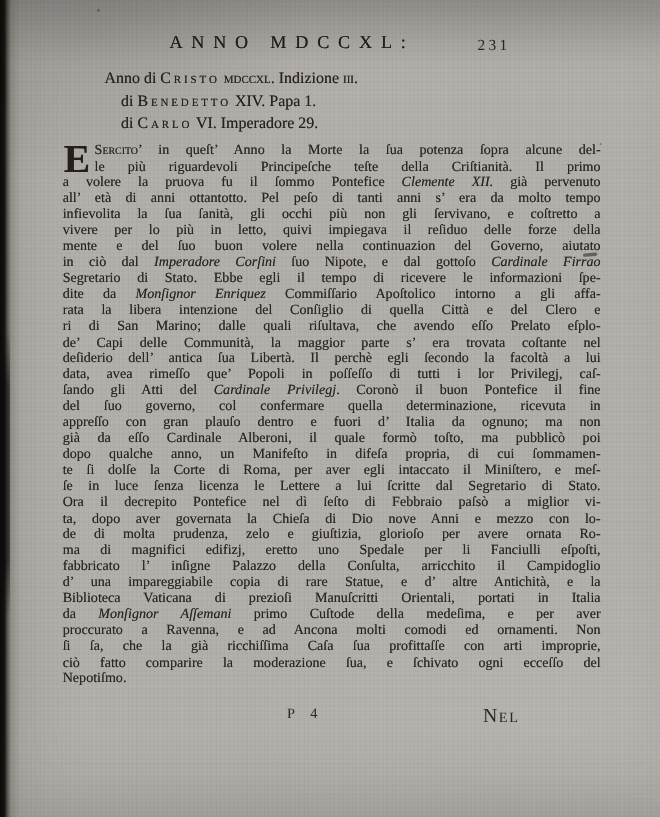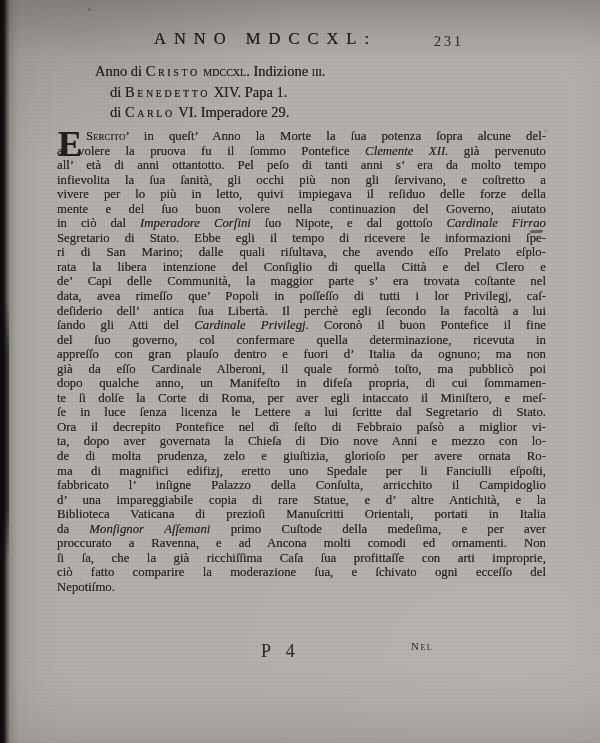--- a/index.html
+++ b/index.html
@@ -58,25 +58,25 @@
   }
   .bline{
     height:14.55px;
     text-align:justify;
     text-align-last:justify;
   }
   .bline.ind{padding-left:29px;}
   .bline.plain{text-align-last:left;}
   .sig{
     position:absolute;left:261px;top:641px;
-    font-size:18px;word-spacing:11px;color:#2a2622;
+    font-size:13px;word-spacing:11px;color:#2a2622;
   }
   .catch{
-    position:absolute;left:411px;top:640px;
-    font-size:11px;font-variant:small-caps;letter-spacing:1.5px;color:#2a2622;
+    position:absolute;left:439px;top:640px;
+    font-size:18px;font-variant:small-caps;letter-spacing:1.5px;color:#2a2622;
   }
   .smudge{
     position:absolute;left:530px;top:230px;width:13px;height:3px;
     background:#4a453f;opacity:0.75;transform:rotate(-4deg);border-radius:2px;
   }
   .speck{position:absolute;width:3px;height:3px;border-radius:50%;background:#57524b;opacity:.6;}
 </style>
 </head>
 <body>
 
@@ -90,32 +90,34 @@
   <div class="heading">
       <div class="hline"><span>Anno di </span><span class="sc sp">Cristo</span><span> </span><span class="sc">mdccxl.</span><span> Indizione </span><span class="sc">iii.</span></div>
       <div class="hline"><span>di </span><span class="sc sp">Benedetto</span><span> XIV. Papa 1.</span></div>
       <div class="hline"><span>di </span><span class="sc sp">Carlo</span><span> VI. Imperadore 29.</span></div>
     </div>
 
   <div class="bodytext">
     <span class="dropcap">E</span>
     <div>
         <div class="bline ind"><span class="sc">Sercito’ </span><span>in queſt’ Anno la Morte la ſua potenza ſopra alcune del-</span></div>
+        <div class="bline ind"><span>le più riguardevoli Principeſche teſte della Criſtianità. Il primo</span></div>
         <div class="bline"><span>a volere la pruova fu il ſommo Pontefice </span><span class="it">Clemente XII.</span><span> già pervenuto</span></div>
         <div class="bline"><span>all’ età di anni ottantotto. Pel peſo di tanti anni s’ era da molto tempo</span></div>
         <div class="bline"><span>infievolita la ſua ſanità, gli occhi più non gli ſervivano, e coſtretto a</span></div>
         <div class="bline"><span>vivere per lo più in letto, quivi impiegava il reſiduo delle forze della</span></div>
         <div class="bline"><span>mente e del ſuo buon volere nella continuazion del Governo, aiutato</span></div>
         <div class="bline"><span>in ciò dal </span><span class="it">Imperadore Corſini</span><span> ſuo Nipote, e dal gottoſo </span><span class="it">Cardinale Firrao</span></div>
         <div class="bline"><span>Segretario di Stato. Ebbe egli il tempo di ricevere le informazioni ſpe-</span></div>
+        <div class="bline"><span>dite da </span><span class="it">Monſignor Enriquez</span><span> Commiſſario Apoſtolico intorno a gli affa-</span></div>
+        <div class="bline"><span>rata la libera intenzione del Conſiglio di quella Città e del Clero e</span></div>
         <div class="bline"><span>ri di San Marino; dalle quali riſultava, che avendo eſſo Prelato eſplo-</span></div>
-        <div class="bline"><span>rata la libera intenzione del Conſiglio di quella Città e del Clero e</span></div>
         <div class="bline"><span>de’ Capi delle Communità, la maggior parte s’ era trovata coſtante nel</span></div>
+        <div class="bline"><span>deſiderio dell’ antica ſua Libertà. Il perchè egli ſecondo la facoltà a lui</span></div>
         <div class="bline"><span>data, avea rimeſſo que’ Popoli in poſſeſſo di tutti i lor Privilegj, caſ-</span></div>
-        <div class="bline"><span>deſiderio dell’ antica ſua Libertà. Il perchè egli ſecondo la facoltà a lui</span></div>
         <div class="bline"><span>ſando gli Atti del </span><span class="it">Cardinale Privilegj</span><span>. Coronò il buon Pontefice il fine</span></div>
         <div class="bline"><span>del ſuo governo, col confermare quella determinazione, ricevuta in</span></div>
         <div class="bline"><span>appreſſo con gran plauſo dentro e fuori d’ Italia da ognuno; ma non</span></div>
         <div class="bline"><span>già da eſſo Cardinale Alberoni, il quale formò toſto, ma pubblicò poi</span></div>
         <div class="bline"><span>dopo qualche anno, un Manifeſto in difeſa propria, di cui ſommamen-</span></div>
         <div class="bline"><span>te ſi dolſe la Corte di Roma, per aver egli intaccato il Miniſtero, e meſ-</span></div>
         <div class="bline"><span>ſe in luce ſenza licenza le Lettere a lui ſcritte dal Segretario di Stato.</span></div>
         <div class="bline"><span>Ora il decrepito Pontefice nel dì ſeſto di Febbraio paſsò a miglior vi-</span></div>
         <div class="bline"><span>ta, dopo aver governata la Chieſa di Dio nove Anni e mezzo con lo-</span></div>
         <div class="bline"><span>de di molta prudenza, zelo e giuſtizia, glorioſo per avere ornata Ro-</span></div>

